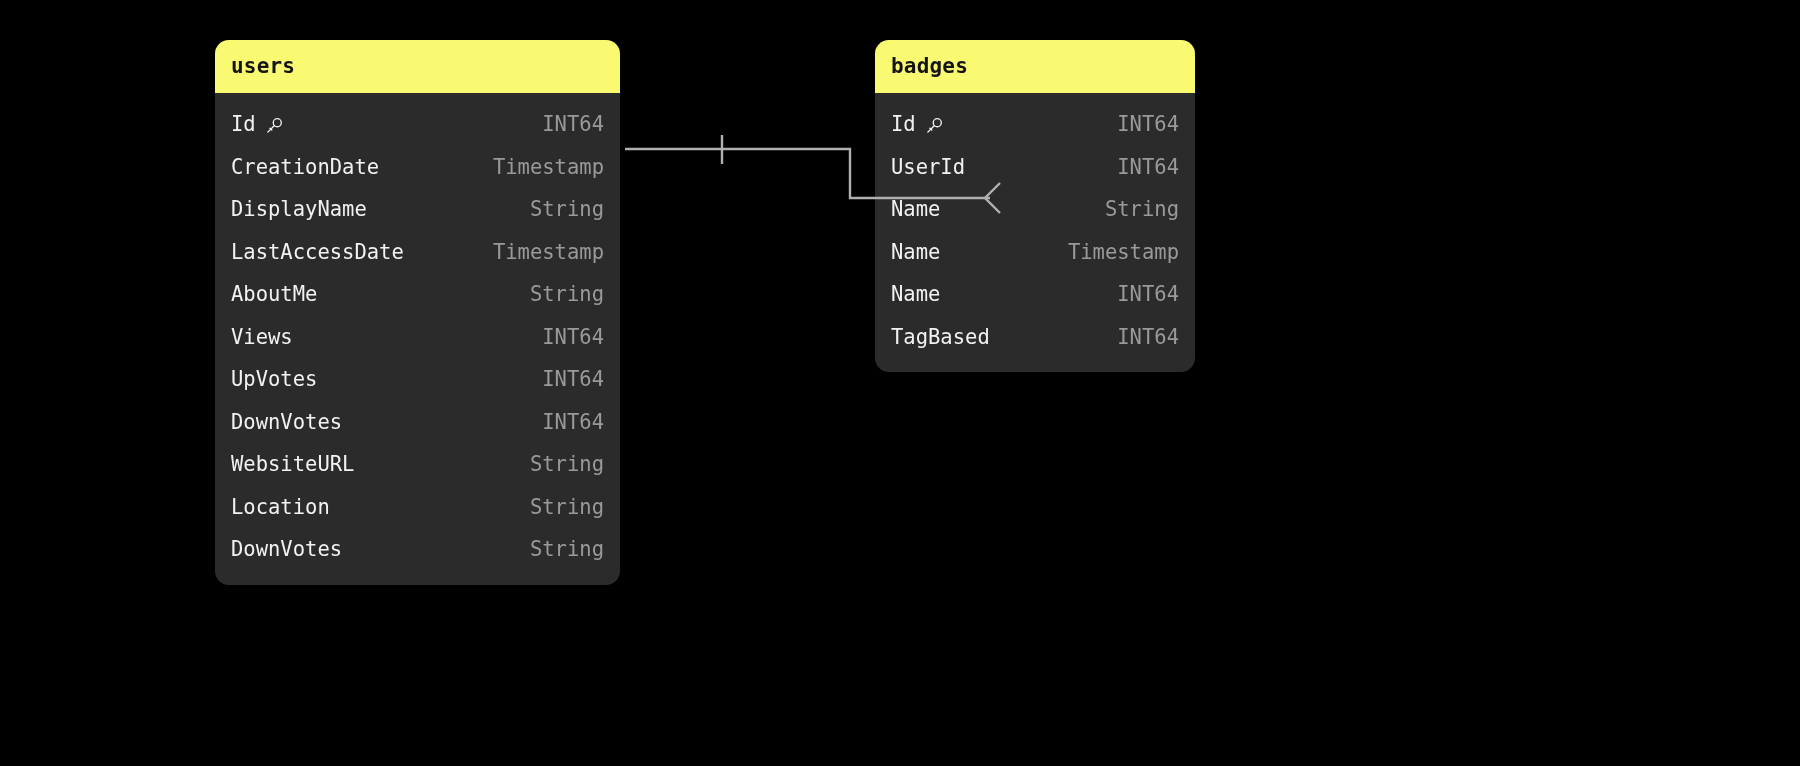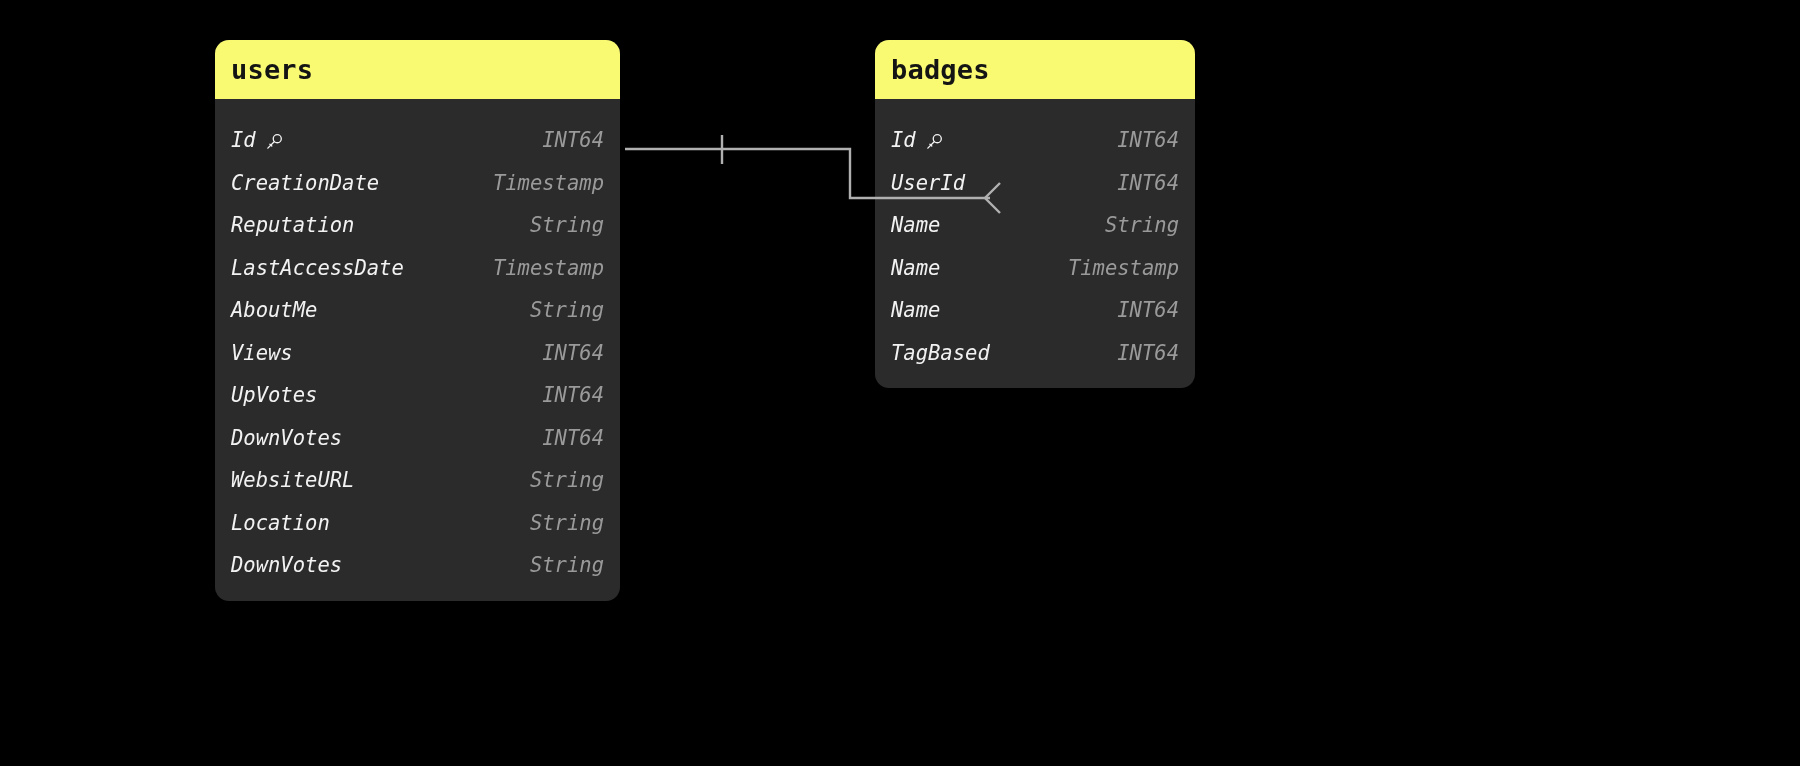--- a/index.html
+++ b/index.html
@@ -29,30 +29,29 @@
     border-radius: 14px;
     background: #2b2b2b;
     overflow: hidden;
     box-sizing: border-box;
   }
 
   .entity-header {
     background: #f9fa72;
     color: #141414;
     font-weight: bold;
-    font-size: 27px;
+    font-size: 21px;
     letter-spacing: 0.2px;
     padding: 16px 0 16px 16px;
     line-height: 1;
     box-sizing: border-box;
   }
 
   .entity-body {
-    padding: 20px 0 14px 0;
-    font-style: italic;
+    padding: 10px 0 14px 0;
   }
 
   .field-row {
     display: flex;
     align-items: center;
     justify-content: space-between;
     padding: 0 16px;
     height: 42.5px;
     box-sizing: border-box;
   }
@@ -116,21 +115,21 @@
           <span class="field-type">INT64</span>
         </div>
         <div class="field-row">
           <div class="field-name">
             <span>CreationDate</span>
           </div>
           <span class="field-type">Timestamp</span>
         </div>
         <div class="field-row">
           <div class="field-name">
-            <span>Reputation</span>
+            <span>DisplayName</span>
           </div>
           <span class="field-type">String</span>
         </div>
         <div class="field-row">
           <div class="field-name">
             <span>LastAccessDate</span>
           </div>
           <span class="field-type">Timestamp</span>
         </div>
         <div class="field-row">

